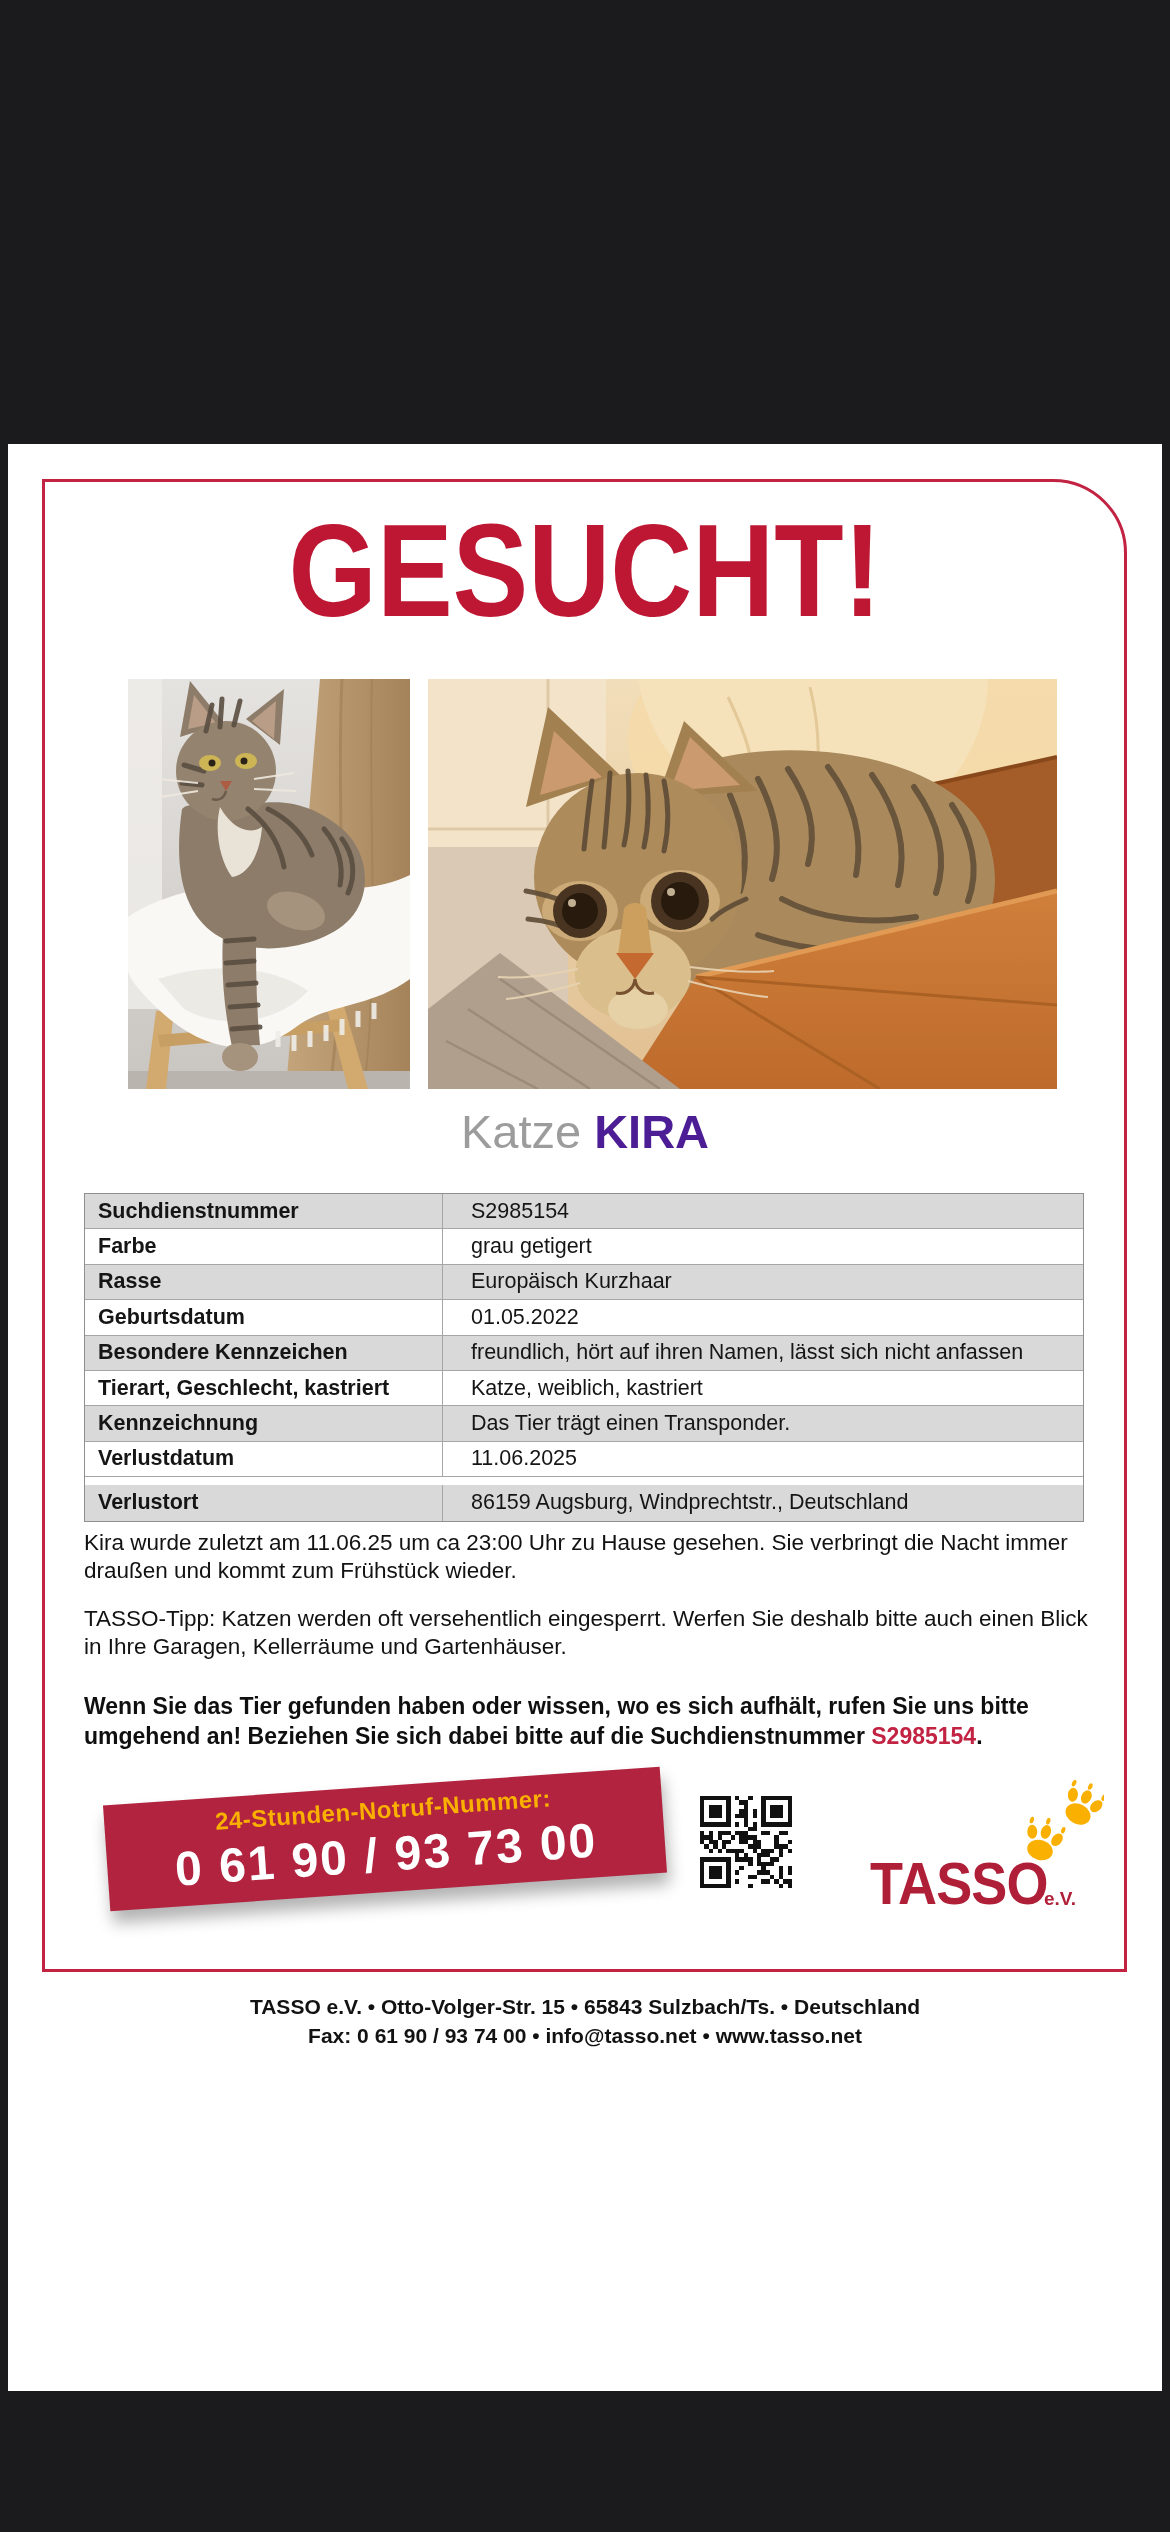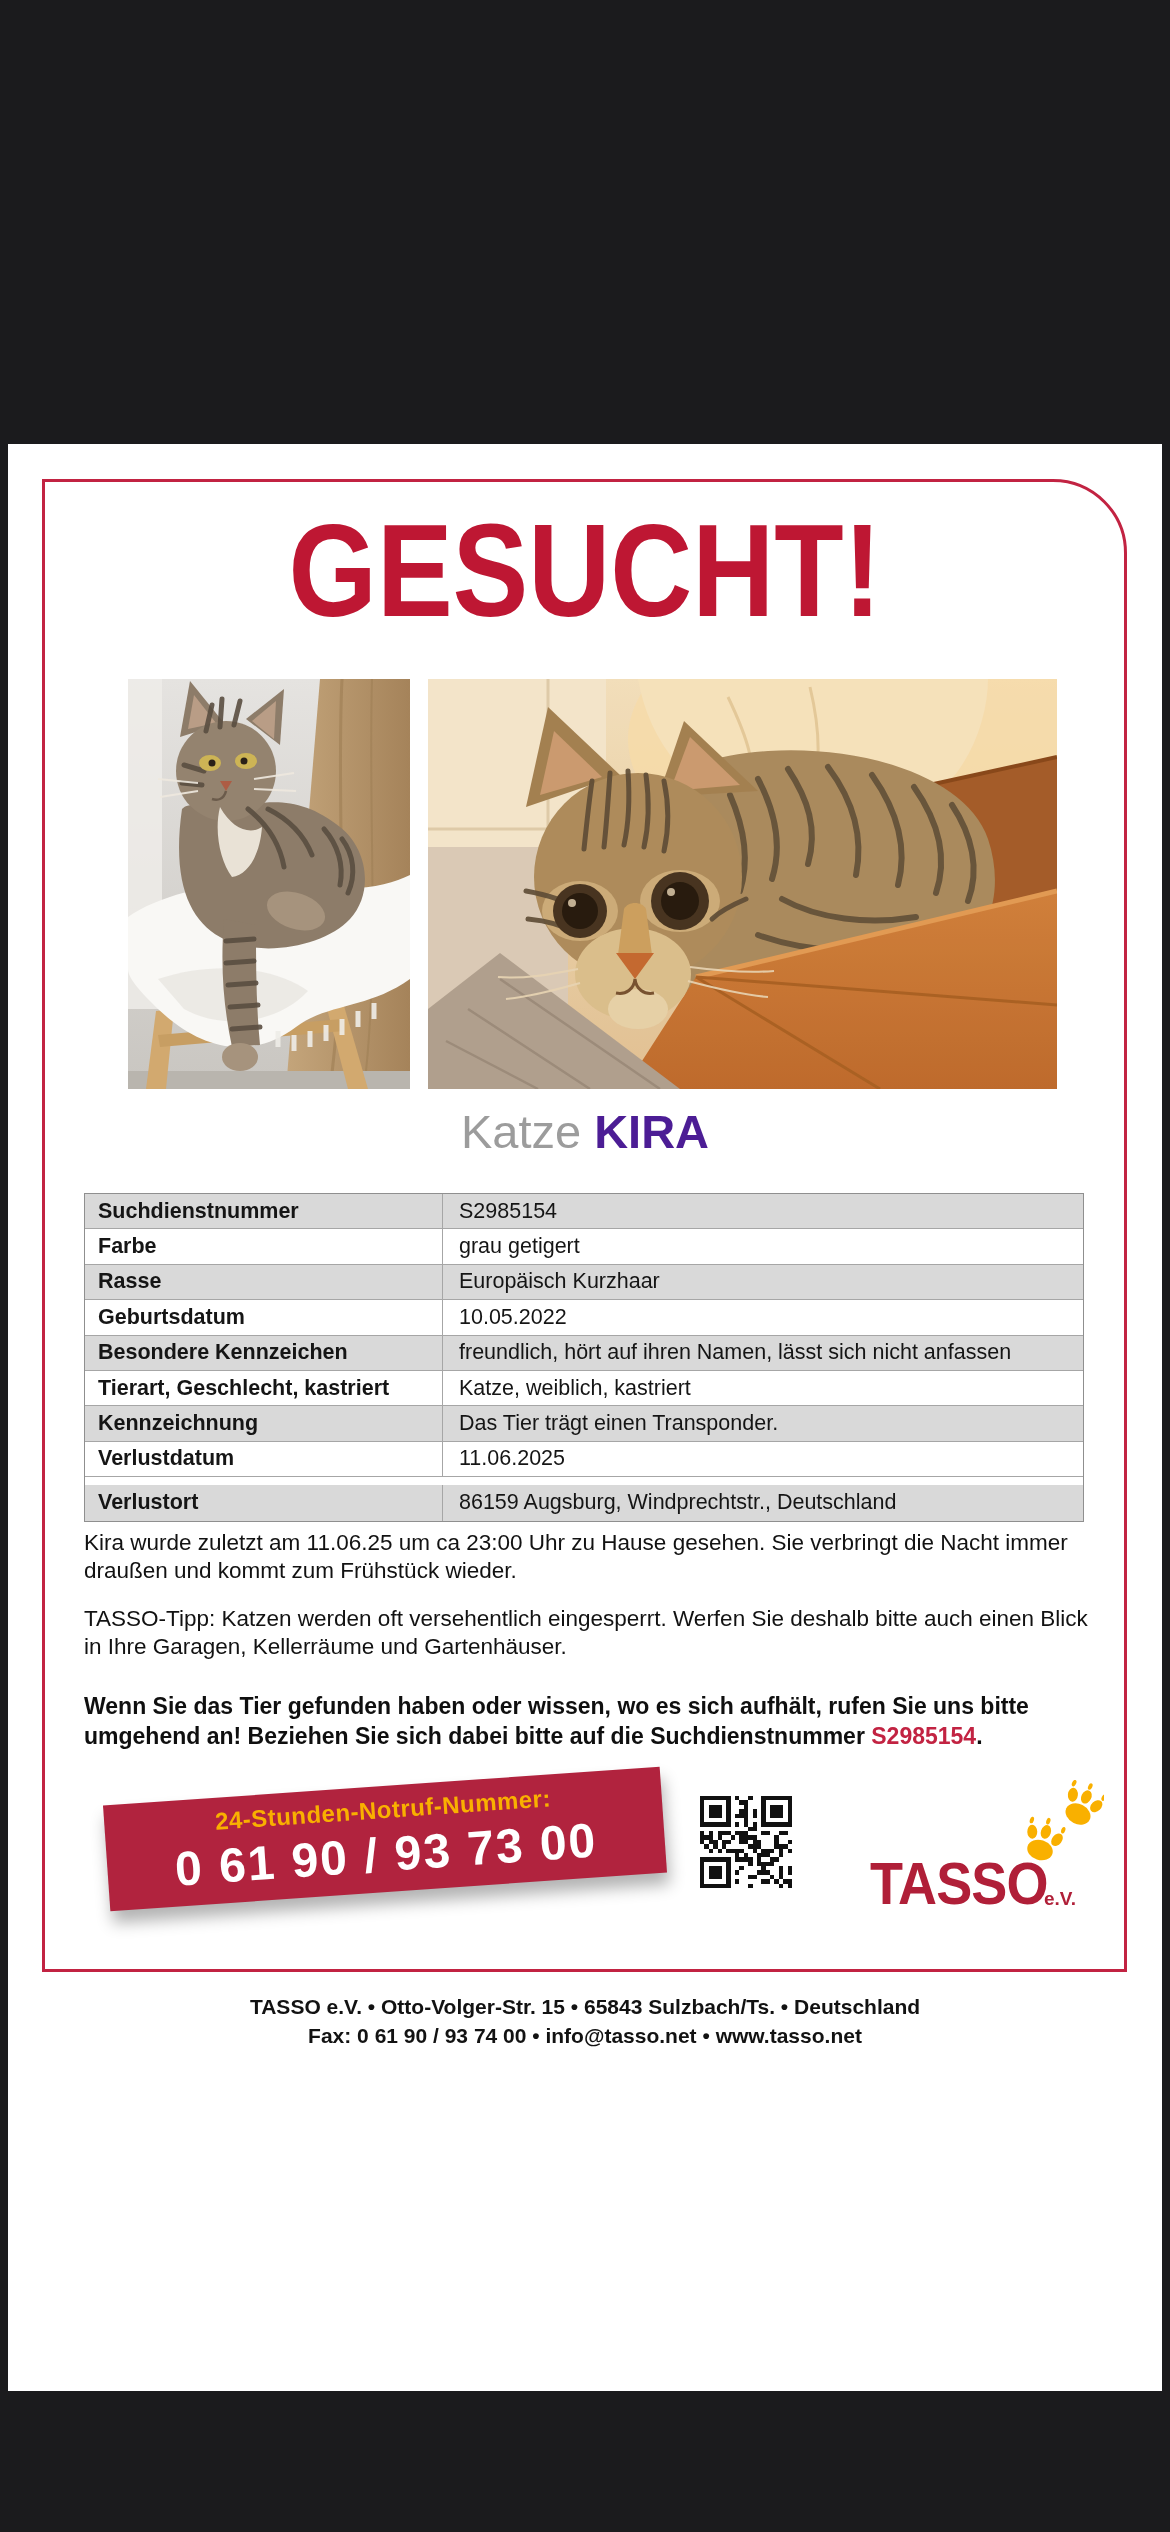--- a/index.html
+++ b/index.html
@@ -12,21 +12,21 @@
          font-size:132px;line-height:146px;font-weight:bold;color:#be1733;
          transform:scaleX(.86);letter-spacing:0px;white-space:nowrap;}
   .photo{position:absolute;overflow:hidden;}
   .photo svg{display:block;width:100%;height:100%;}
   .photo-left{left:120px;top:235px;width:282px;height:410px;}
   .photo-right{left:420px;top:235px;width:629px;height:410px;}
   .pet-heading{position:absolute;left:0;top:662px;width:100%;text-align:center;font-size:47px;line-height:52px;white-space:nowrap;}
   .pet-heading .species{color:#9c9c9c;font-weight:400;}
   .pet-heading .name{color:#4c1d95;font-weight:bold;margin-left:13px;}
   .details{position:absolute;left:76px;top:749px;width:1000px;border:1px solid #8f8f8f;box-sizing:border-box;background:#fff;}
-  .drow{display:flex;height:35.4px;box-sizing:border-box;border-bottom:1px solid #a6a6a6;align-items:center;font-size:21.5px;color:#151515;}
+  .drow{display:flex;height:35.4px;box-sizing:border-box;border-bottom:1px solid #a6a6a6;align-items:center;font-size:21.5px;color:#151515;gap:12px;}
   .drow:last-child{border-bottom:none;margin-top:8px;}
   .drow:nth-child(odd){background:#d9d9d9;}
   .drow .dlabel{width:358px;flex:0 0 358px;box-sizing:border-box;height:100%;display:flex;align-items:center;
                 padding-left:13px;font-weight:bold;border-right:1px solid #a6a6a6;}
   .drow .dvalue{flex:1;padding-left:16px;}
   .para{position:absolute;left:76px;width:1004px;font-size:22.5px;line-height:28px;color:#121212;}
   .para-1{top:1085px;}
   .para-2{top:1161px;}
   .cta{position:absolute;left:76px;top:1248px;width:1004px;font-size:23px;line-height:29.5px;font-weight:bold;color:#0f0f0f;}
   .cta .cta-number{color:#c22342;}
@@ -218,21 +218,21 @@
       <div class="drow">
           <div class="dlabel">Farbe</div>
           <div class="dvalue">grau getigert</div>
         </div>
       <div class="drow">
           <div class="dlabel">Rasse</div>
           <div class="dvalue">Europäisch Kurzhaar</div>
         </div>
       <div class="drow">
           <div class="dlabel">Geburtsdatum</div>
-          <div class="dvalue">10.05.2022</div>
+          <div class="dvalue">01.05.2022</div>
         </div>
       <div class="drow">
           <div class="dlabel">Besondere Kennzeichen</div>
           <div class="dvalue">freundlich, hört auf ihren Namen, lässt sich nicht anfassen</div>
         </div>
       <div class="drow">
           <div class="dlabel">Tierart, Geschlecht, kastriert</div>
           <div class="dvalue">Katze, weiblich, kastriert</div>
         </div>
       <div class="drow">

